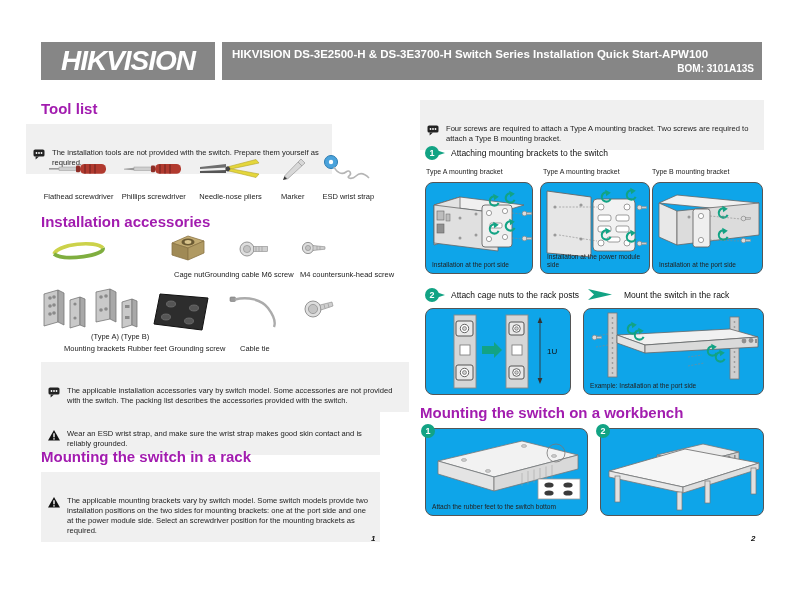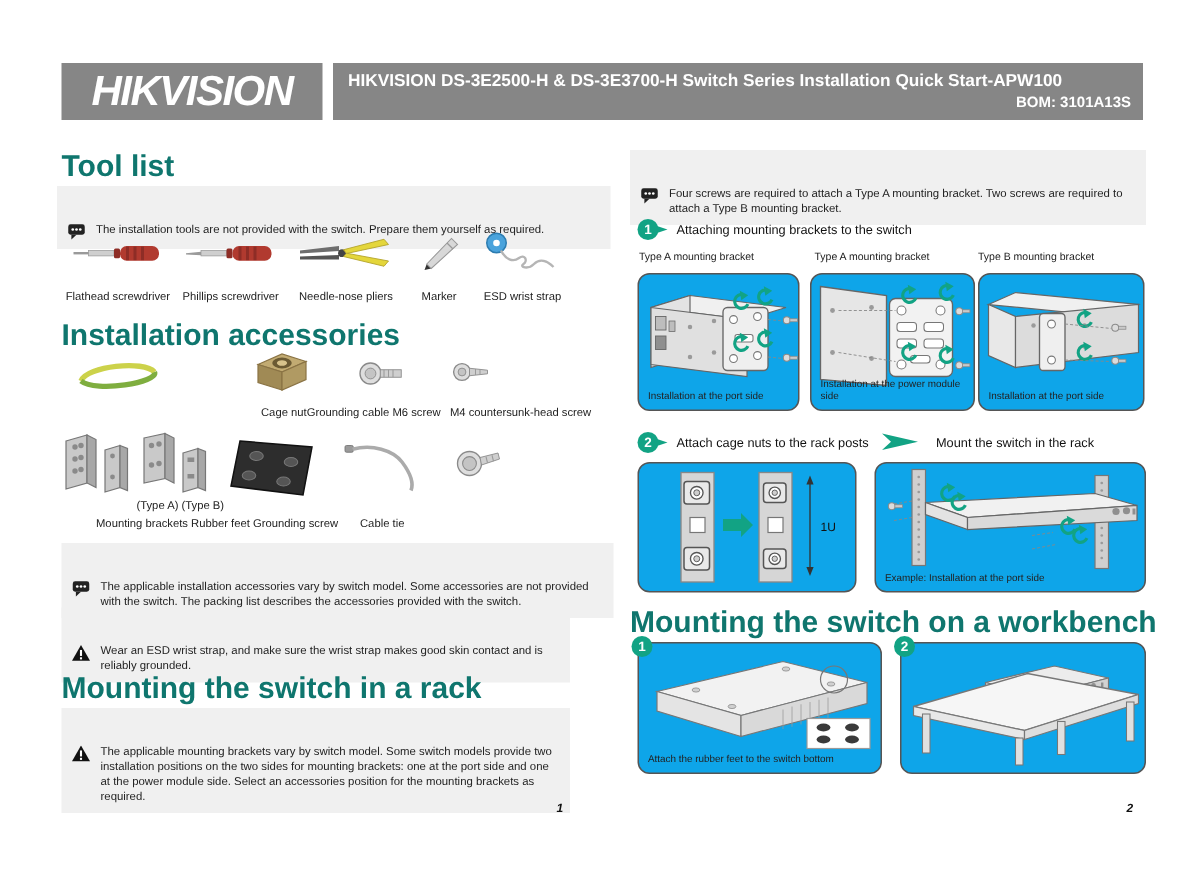--- a/index.html
+++ b/index.html
@@ -15,21 +15,21 @@
     font-style:italic; font-weight:bold; font-size:28px; letter-spacing:-1px;
   }
   .title-bar {
     position:absolute; left:222px; top:42px; width:540px; height:38px;
     background:#868686; color:#fff; padding:5px 8px 3px 10px;
   }
   .title-bar .doc-title { font-size:11.5px; font-weight:bold; line-height:14px; }
   .title-bar .doc-bom { font-size:10px; font-weight:bold; text-align:right; margin-top:2px; }
 
   
-  h2.sec { font-size:20px; font-weight:bold; color:#0f766e; }
+  h2.sec { font-size:15px; font-weight:bold; color:#a21caf; }
   .note, .warn {
     background:#f0f0f0; display:flex; gap:7px; padding:24px 8px 6px 7px;
     font-size:7.6px; line-height:10px; color:#222; align-items:flex-start;
   }
   .note svg, .warn svg { flex:0 0 auto; margin-top:1px; }
   .abs { position:absolute; }
   .panel {
     position:absolute; border:1.2px solid #555; border-radius:8px; background:#0ea5e9;
   }
   .cap {
@@ -74,21 +74,21 @@
   </svg>
 
   <div class="logo-box">HIKVISION</div>
   <div class="title-bar">
     <div class="doc-title">HIKVISION DS-3E2500-H &amp; DS-3E3700-H Switch Series Installation Quick Start-APW100</div>
     <div class="doc-bom">BOM: 3101A13S</div>
   </div>
 
   <h2 class="sec abs" style="left:41px; top:100px;">Tool list</h2>
 
-  <div class="note abs" style="left:38px; top:124px; width:369px;">
+  <div class="note abs" style="left:26px; top:124px; width:306px;">
     <svg width="12" height="11" viewBox="0 0 12 11">
         <rect x="0.5" y="0.5" width="11" height="7" rx="1.6" fill="#222"></rect>
         <circle cx="3.5" cy="4" r="0.9" fill="#fff"></circle>
         <circle cx="6" cy="4" r="0.9" fill="#fff"></circle>
         <circle cx="8.5" cy="4" r="0.9" fill="#fff"></circle>
         <polygon points="2.6,7.5 2.6,10.6 6,7.5" fill="#222"></polygon>
       </svg>
     <span>The installation tools are not provided with the switch. Prepare them yourself as required.</span>
   </div>
 
@@ -252,21 +252,21 @@
   </div>
 
   <h2 class="sec abs" style="left:41px; top:448px;">Mounting the switch in a rack</h2>
 
   <div class="warn abs" style="left:41px; top:472px; width:339px;">
     <svg width="12" height="11" viewBox="0 0 12 11">
         <polygon points="6,0 12,10.5 0,10.5" fill="#111"></polygon>
         <rect x="5.3" y="3.3" width="1.4" height="4" fill="#fff"></rect>
         <rect x="5.3" y="8.2" width="1.4" height="1.4" fill="#fff"></rect>
       </svg>
-    <span>The applicable mounting brackets vary by switch model. Some switch models provide two installation positions on the two sides for mounting brackets: one at the port side and one at the power module side. Select an accessories position for the mounting brackets as required.</span>
+    <span>The applicable mounting brackets vary by switch model. Some switch models provide two installation positions on the two sides for mounting brackets: one at the port side and one at the power module side. Select an screwdriver position for the mounting brackets as required.</span>
   </div>
 
   <div class="pgnum" style="left:371px; top:534px;">1</div>
 
   <div class="note abs" style="left:420px; top:100px; width:344px;">
     <svg width="12" height="11" viewBox="0 0 12 11">
         <rect x="0.5" y="0.5" width="11" height="7" rx="1.6" fill="#222"></rect>
         <circle cx="3.5" cy="4" r="0.9" fill="#fff"></circle>
         <circle cx="6" cy="4" r="0.9" fill="#fff"></circle>
         <circle cx="8.5" cy="4" r="0.9" fill="#fff"></circle>

